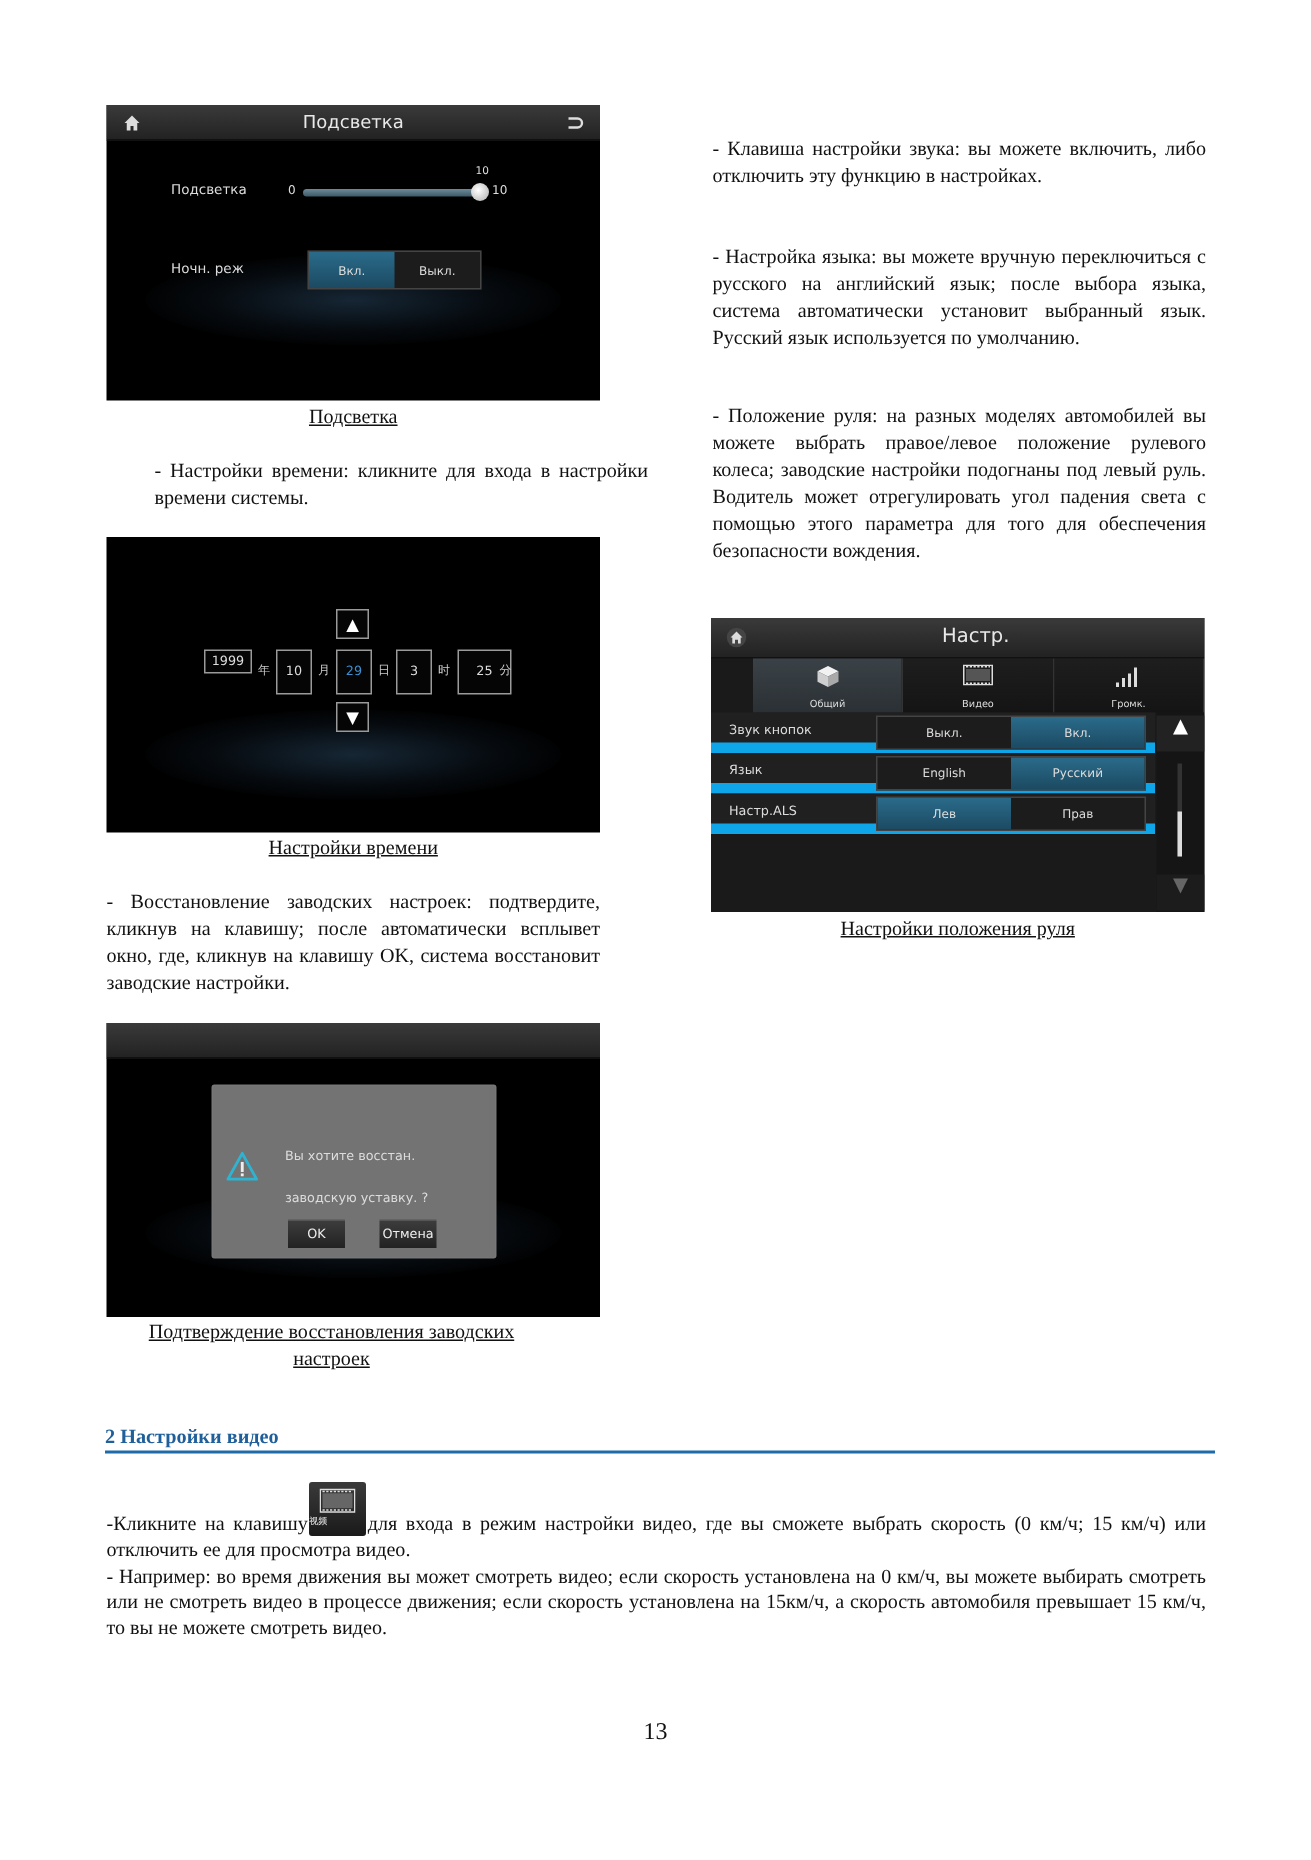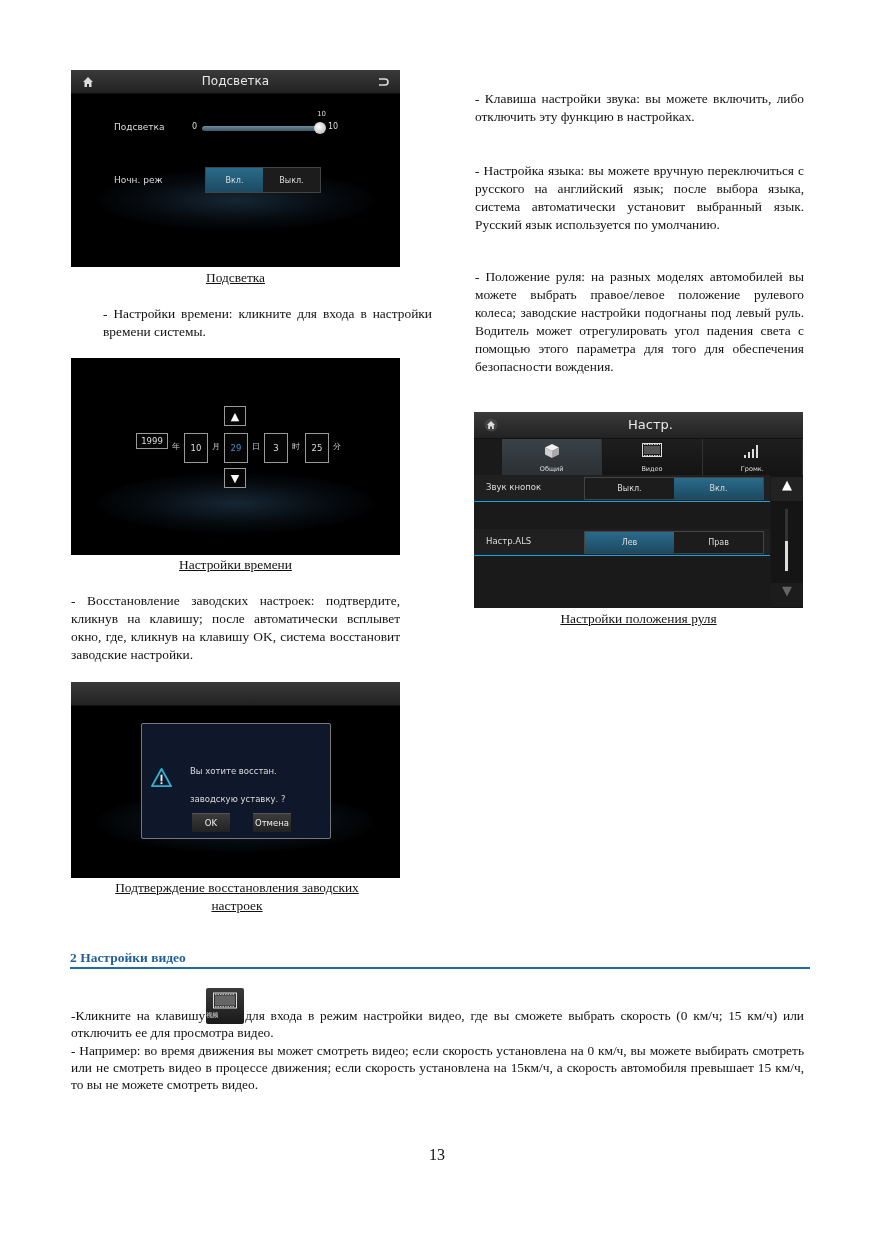--- a/index.html
+++ b/index.html
@@ -26,31 +26,31 @@
   .seg { position: absolute; border: 1px solid #444; background: #1c1c1c; display: flex; }
   .seg > div { flex: 1; display: flex; align-items: center; justify-content: center; font-size: 8px; color: #ddd; }
   .seg > div.on { background: linear-gradient(#2a6b8a, #1c4a62); }
 
   .tbox { position: absolute; border: 1px solid #9a9a9a; display: flex; align-items: center; justify-content: center;
           font-size: 8.5px; color: #ddd; background: #050505; }
   .tch { position: absolute; font-size: 8px; color: #ccc; }
   .arrowbox { position: absolute; width: 22px; height: 20px; border: 1px solid #9a9a9a; background: #050505;
               display: flex; align-items: center; justify-content: center; color: #fff; font-size: 11px; }
 
-  .dialog { position: absolute; border: 1px solid #777; background: #0f172a; border-radius: 2px; }
+  .dialog { position: absolute; border: 1px solid #777; background: #737373; border-radius: 2px; }
   .dbtn { position: absolute; height: 19px; background: linear-gradient(#3c3c3c, #222); border-top: 1px solid #555;
           font-size: 8.5px; color: #eee; display: flex; align-items: center; justify-content: center; }
 
   
   .tabs { position: absolute; left: 0; right: 0; top: 27px; height: 36px; display: flex; padding-left: 28px; }
   .tab { flex: 1; position: relative; background: linear-gradient(#1e1e1e, #141414); border-right: 1px solid #333; }
   .tab.active { background: linear-gradient(#3b4247, #2a3034); }
   .tab .tlabel { position: absolute; left: 0; right: 0; bottom: 2px; text-align: center; font-size: 6.5px; color: #ddd; }
   .tab svg { position: absolute; left: 50%; top: 4px; transform: translateX(-50%); }
-  .srow { position: absolute; left: 0; width: 296px; height: 27px; border-bottom: 1px solid #0ea5e9; background: #202020; }
+  .srow { position: absolute; left: 0; width: 296px; height: 27px; border-bottom: 7px solid #0ea5e9; background: #202020; }
   .srow .rlabel { position: absolute; left: 12px; top: 7px; font-size: 8.5px; color: #ddd; }
   .srow .seg { top: 2px; height: 23px; left: 110px; width: 180px; }
   .sidebar-scroll { position: absolute; right: 0; top: 63px; width: 32px; bottom: 0; background: #151515; }
 
   .section-title { position: absolute; left: 70px; top: 950px; font-size: 13.5px; font-weight: bold; color: #1f5f9a; }
   .section-rule { position: absolute; left: 70px; top: 967px; width: 740px; height: 2px; background: #1f6aa8; }
   .inline-icon { display: inline-block; width: 38px; height: 36px; vertical-align: -4px; background: linear-gradient(#3a3a3a, #1a1a1a);
                  border-radius: 2px; position: relative; margin: 0 1px; }
   .pageno { position: absolute; left: 0; right: 0; top: 1146px; text-align: center; font-size: 16px; }
 </style>
@@ -88,21 +88,21 @@
   <div class="glow" style="top:115px;"></div>
   <div class="arrowbox" style="left:153px;top:48px;">▲</div>
   <div class="tbox" style="left:65px;top:75px;width:32px;height:16px;">1999</div>
   <div class="tch" style="left:101px;top:83px;">年</div>
   <div class="tbox" style="left:113px;top:75px;width:24px;height:30px;">10</div>
   <div class="tch" style="left:141px;top:83px;">月</div>
   <div class="tbox" style="left:153px;top:75px;width:24px;height:30px;color:#3d8fd0;">29</div>
   <div class="tch" style="left:181px;top:83px;">日</div>
   <div class="tbox" style="left:193px;top:75px;width:24px;height:30px;">3</div>
   <div class="tch" style="left:221px;top:83px;">时</div>
-  <div class="tbox" style="left:234px;top:75px;width:24px;height:30px;">25</div>
+  <div class="tbox" style="left:234px;top:75px;width:36px;height:30px;">25</div>
   <div class="tch" style="left:262px;top:83px;">分</div>
   <div class="arrowbox" style="left:153px;top:110px;">▼</div>
 </div>
 <div class="caption" style="left:71px;top:556px;width:329px;">Настройки времени</div>
 
 <div class="para" style="left:71px;top:592px;width:329px;">- Восстановление заводских настроек: подтвердите, кликнув на клавишу; после автоматически всплывет окно, где, кликнув на клавишу OK, система восстановит заводские настройки.</div>
 
 <div class="screen" style="left:71px;top:682px;width:329px;height:196px;">
   <div class="glow" style="top:110px;"></div>
   <div class="topbar"></div>
@@ -111,21 +111,21 @@
       <path d="M12 2 L22 20 L2 20 Z" fill="none" stroke="#2fb3d0" stroke-width="2" stroke-linejoin="round"></path>
       <rect x="11" y="8" width="2" height="7" fill="#eee"></rect>
         <rect x="11" y="16" width="2" height="2" fill="#eee"></rect>
     </svg>
     <div class="lbl" style="left:48px;top:42px;font-size:8.5px;">Вы хотите восстан.</div>
     <div class="lbl" style="left:48px;top:70px;font-size:8.5px;">заводскую уставку. ?</div>
     <div class="dbtn" style="left:50px;top:89px;width:38px;">OK</div>
     <div class="dbtn" style="left:111px;top:89px;width:38px;">Отмена</div>
   </div>
 </div>
-<div class="caption" style="left:88px;top:879px;width:298px;">Подтверждение восстановления заводских настроек</div>
+<div class="caption" style="left:72px;top:879px;width:298px;">Подтверждение восстановления заводских настроек</div>
 
 <div class="para" style="left:475px;top:90px;width:329px;">- Клавиша настройки звука: вы можете включить, либо отключить эту функцию в настройках.</div>
 <div class="para" style="left:475px;top:162px;width:329px;">- Настройка языка: вы можете вручную переключиться с русского на английский язык; после выбора языка, система автоматически установит выбранный язык. Русский язык используется по умолчанию.</div>
 <div class="para" style="left:475px;top:268px;width:329px;">- Положение руля: на разных моделях автомобилей вы можете выбрать правое/левое положение рулевого колеса; заводские настройки подогнаны под левый руль. Водитель может отрегулировать угол падения света с помощью этого параметра для того для обеспечения безопасности вождения.</div>
 
 <div class="screen" style="left:474px;top:412px;width:329px;height:196px;background:#1a1a1a;">
   <div class="topbar" style="height:27px;">
     <svg class="home" viewBox="0 0 14 14" style="top:6px;">
         <circle cx="7" cy="7" r="6.5" fill="#444"></circle>
         <path d="M7 3 L11 7 L9.8 7 L9.8 11 L8 11 L8 8.5 L6 8.5 L6 11 L4.2 11 L4.2 7 L3 7 Z" fill="#ddd"></path>
@@ -160,20 +160,27 @@
     </div>
   </div>
 
   <div class="srow" style="top:63px;">
     <div class="rlabel">Звук кнопок</div>
     <div class="seg">
       <div>Выкл.</div>
       <div class="on">Вкл.</div>
     </div>
   </div>
+  <div class="srow" style="top:90px;">
+    <div class="rlabel">Язык</div>
+    <div class="seg">
+      <div>English</div>
+      <div class="on">Русский</div>
+    </div>
+  </div>
   <div class="srow" style="top:117px;">
     <div class="rlabel">Настр.ALS</div>
     <div class="seg">
       <div class="on">Лев</div>
       <div>Прав</div>
     </div>
   </div>
 
   <div class="sidebar-scroll">
     <div style="position:absolute;left:0;top:2px;width:32px;height:24px;text-align:center;color:#fff;font-size:13px;background:#222;">▲</div>

